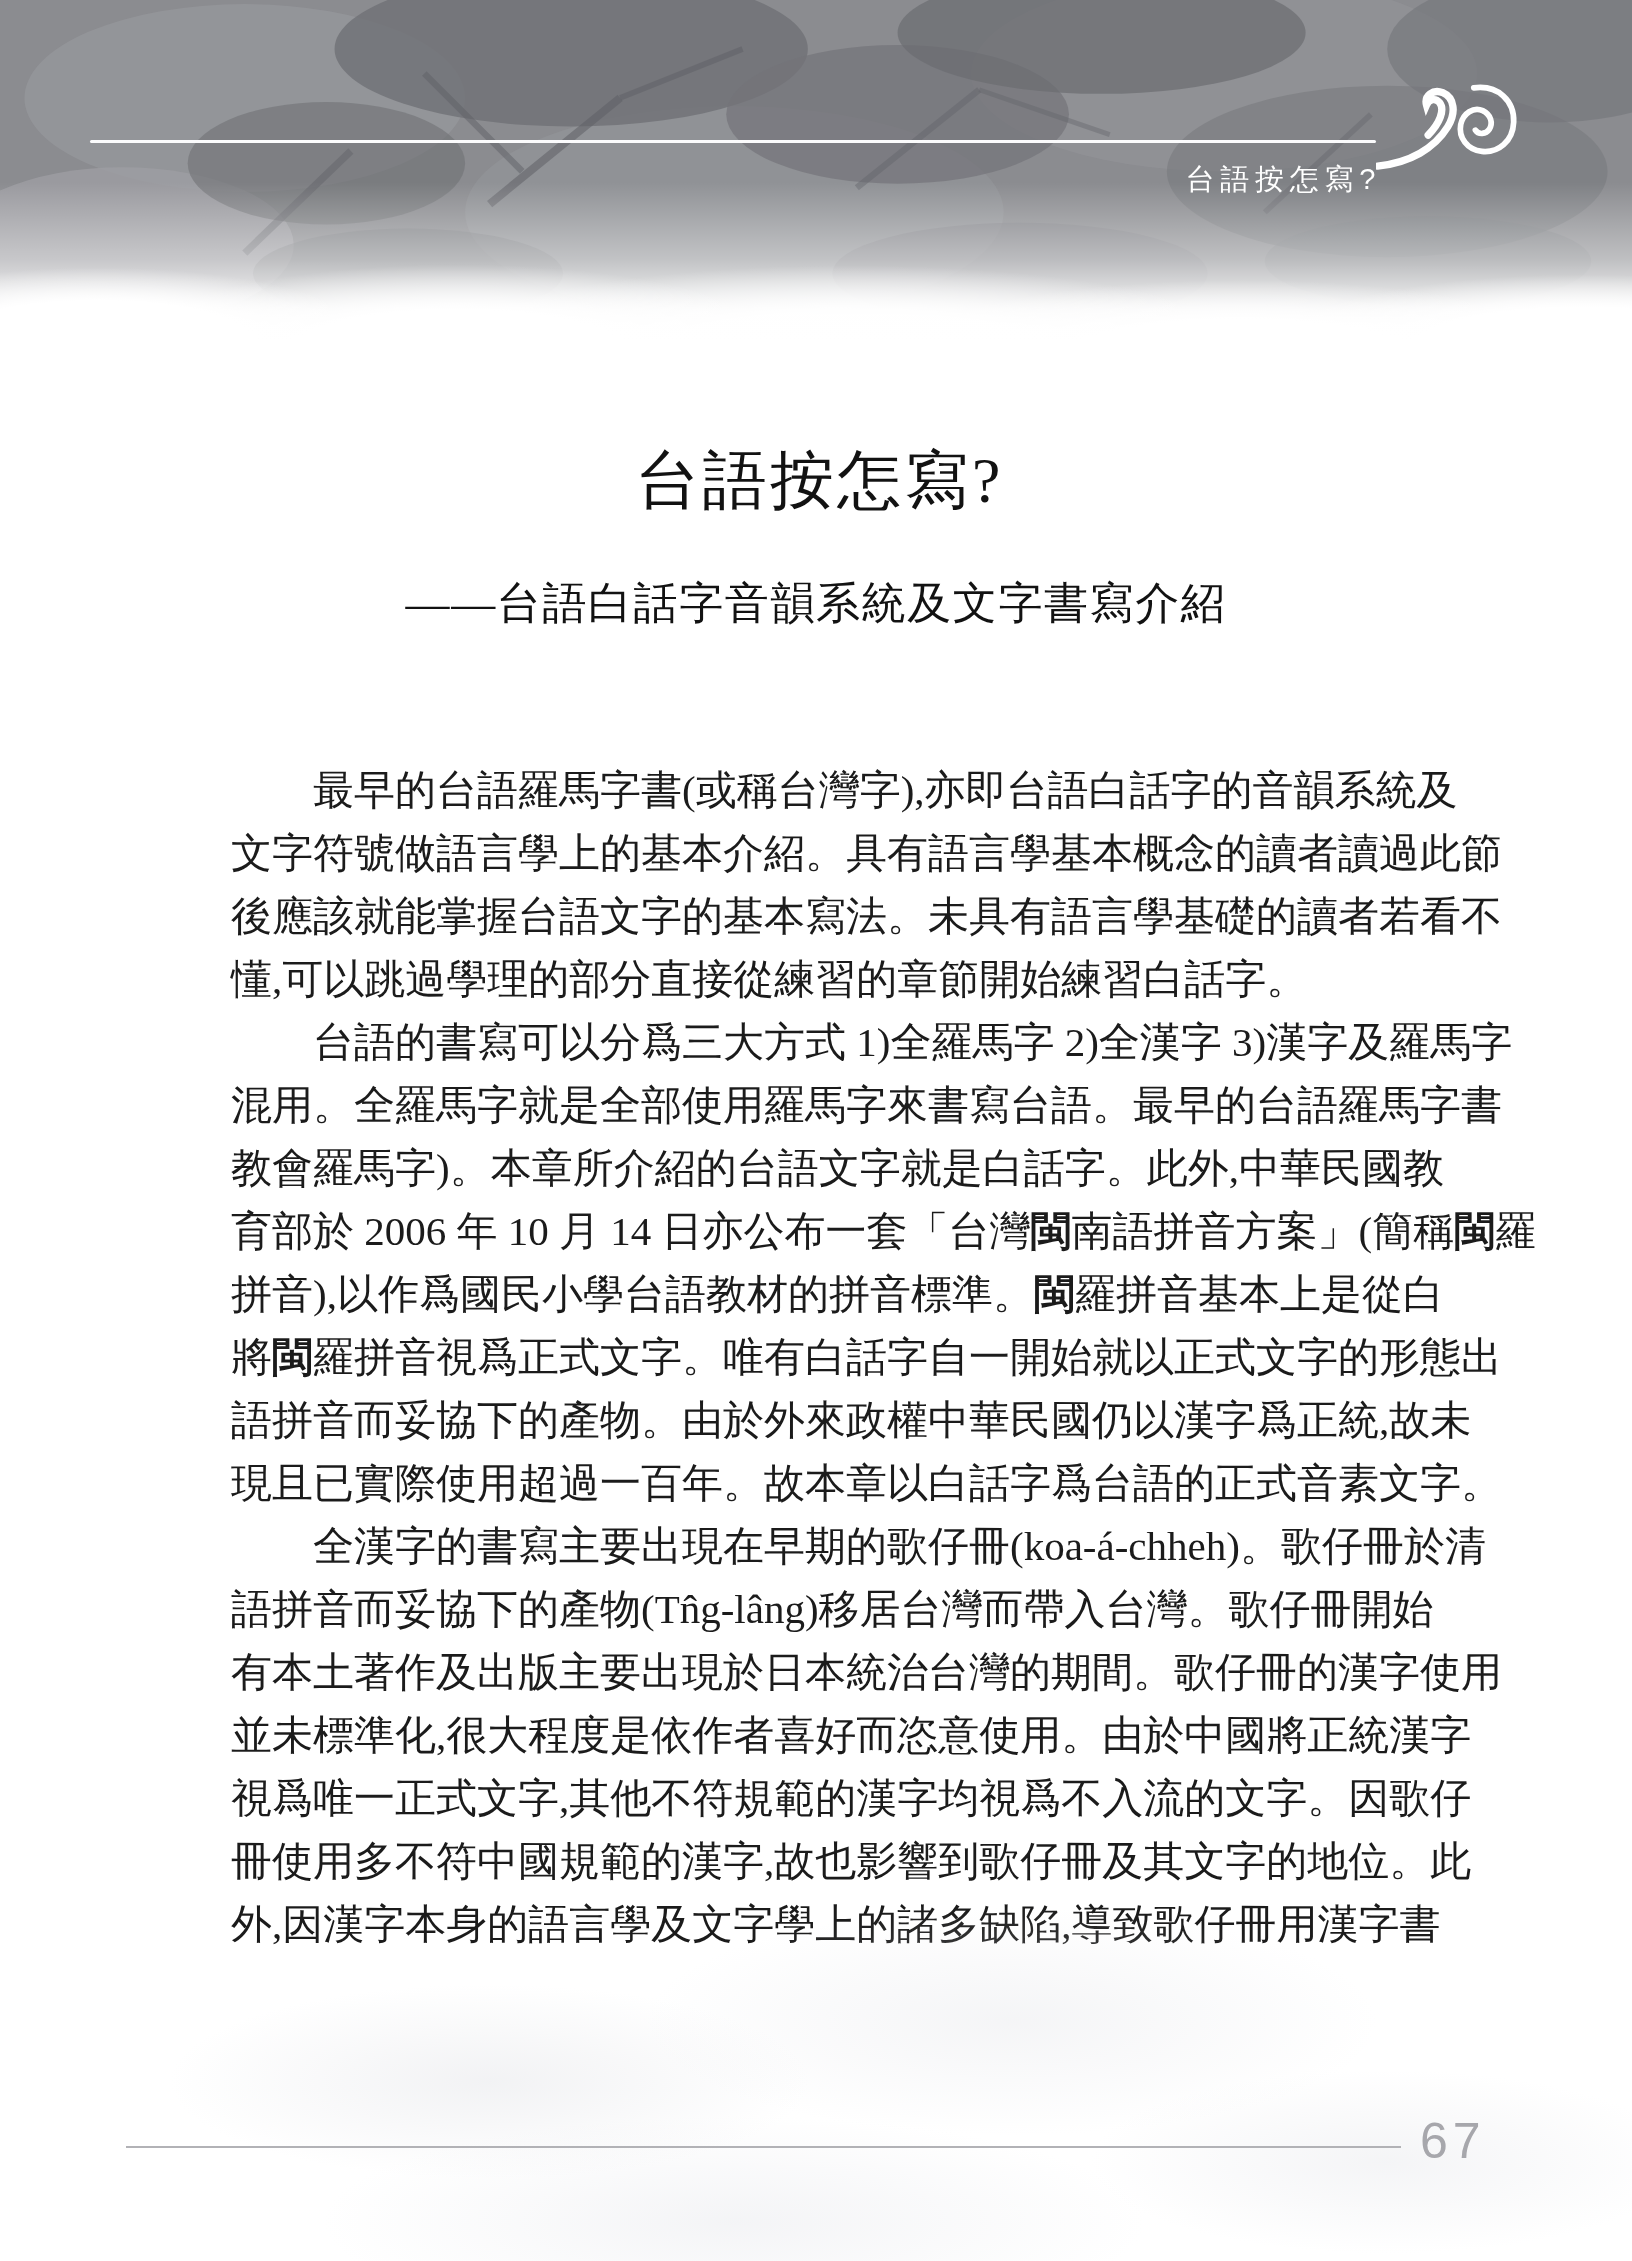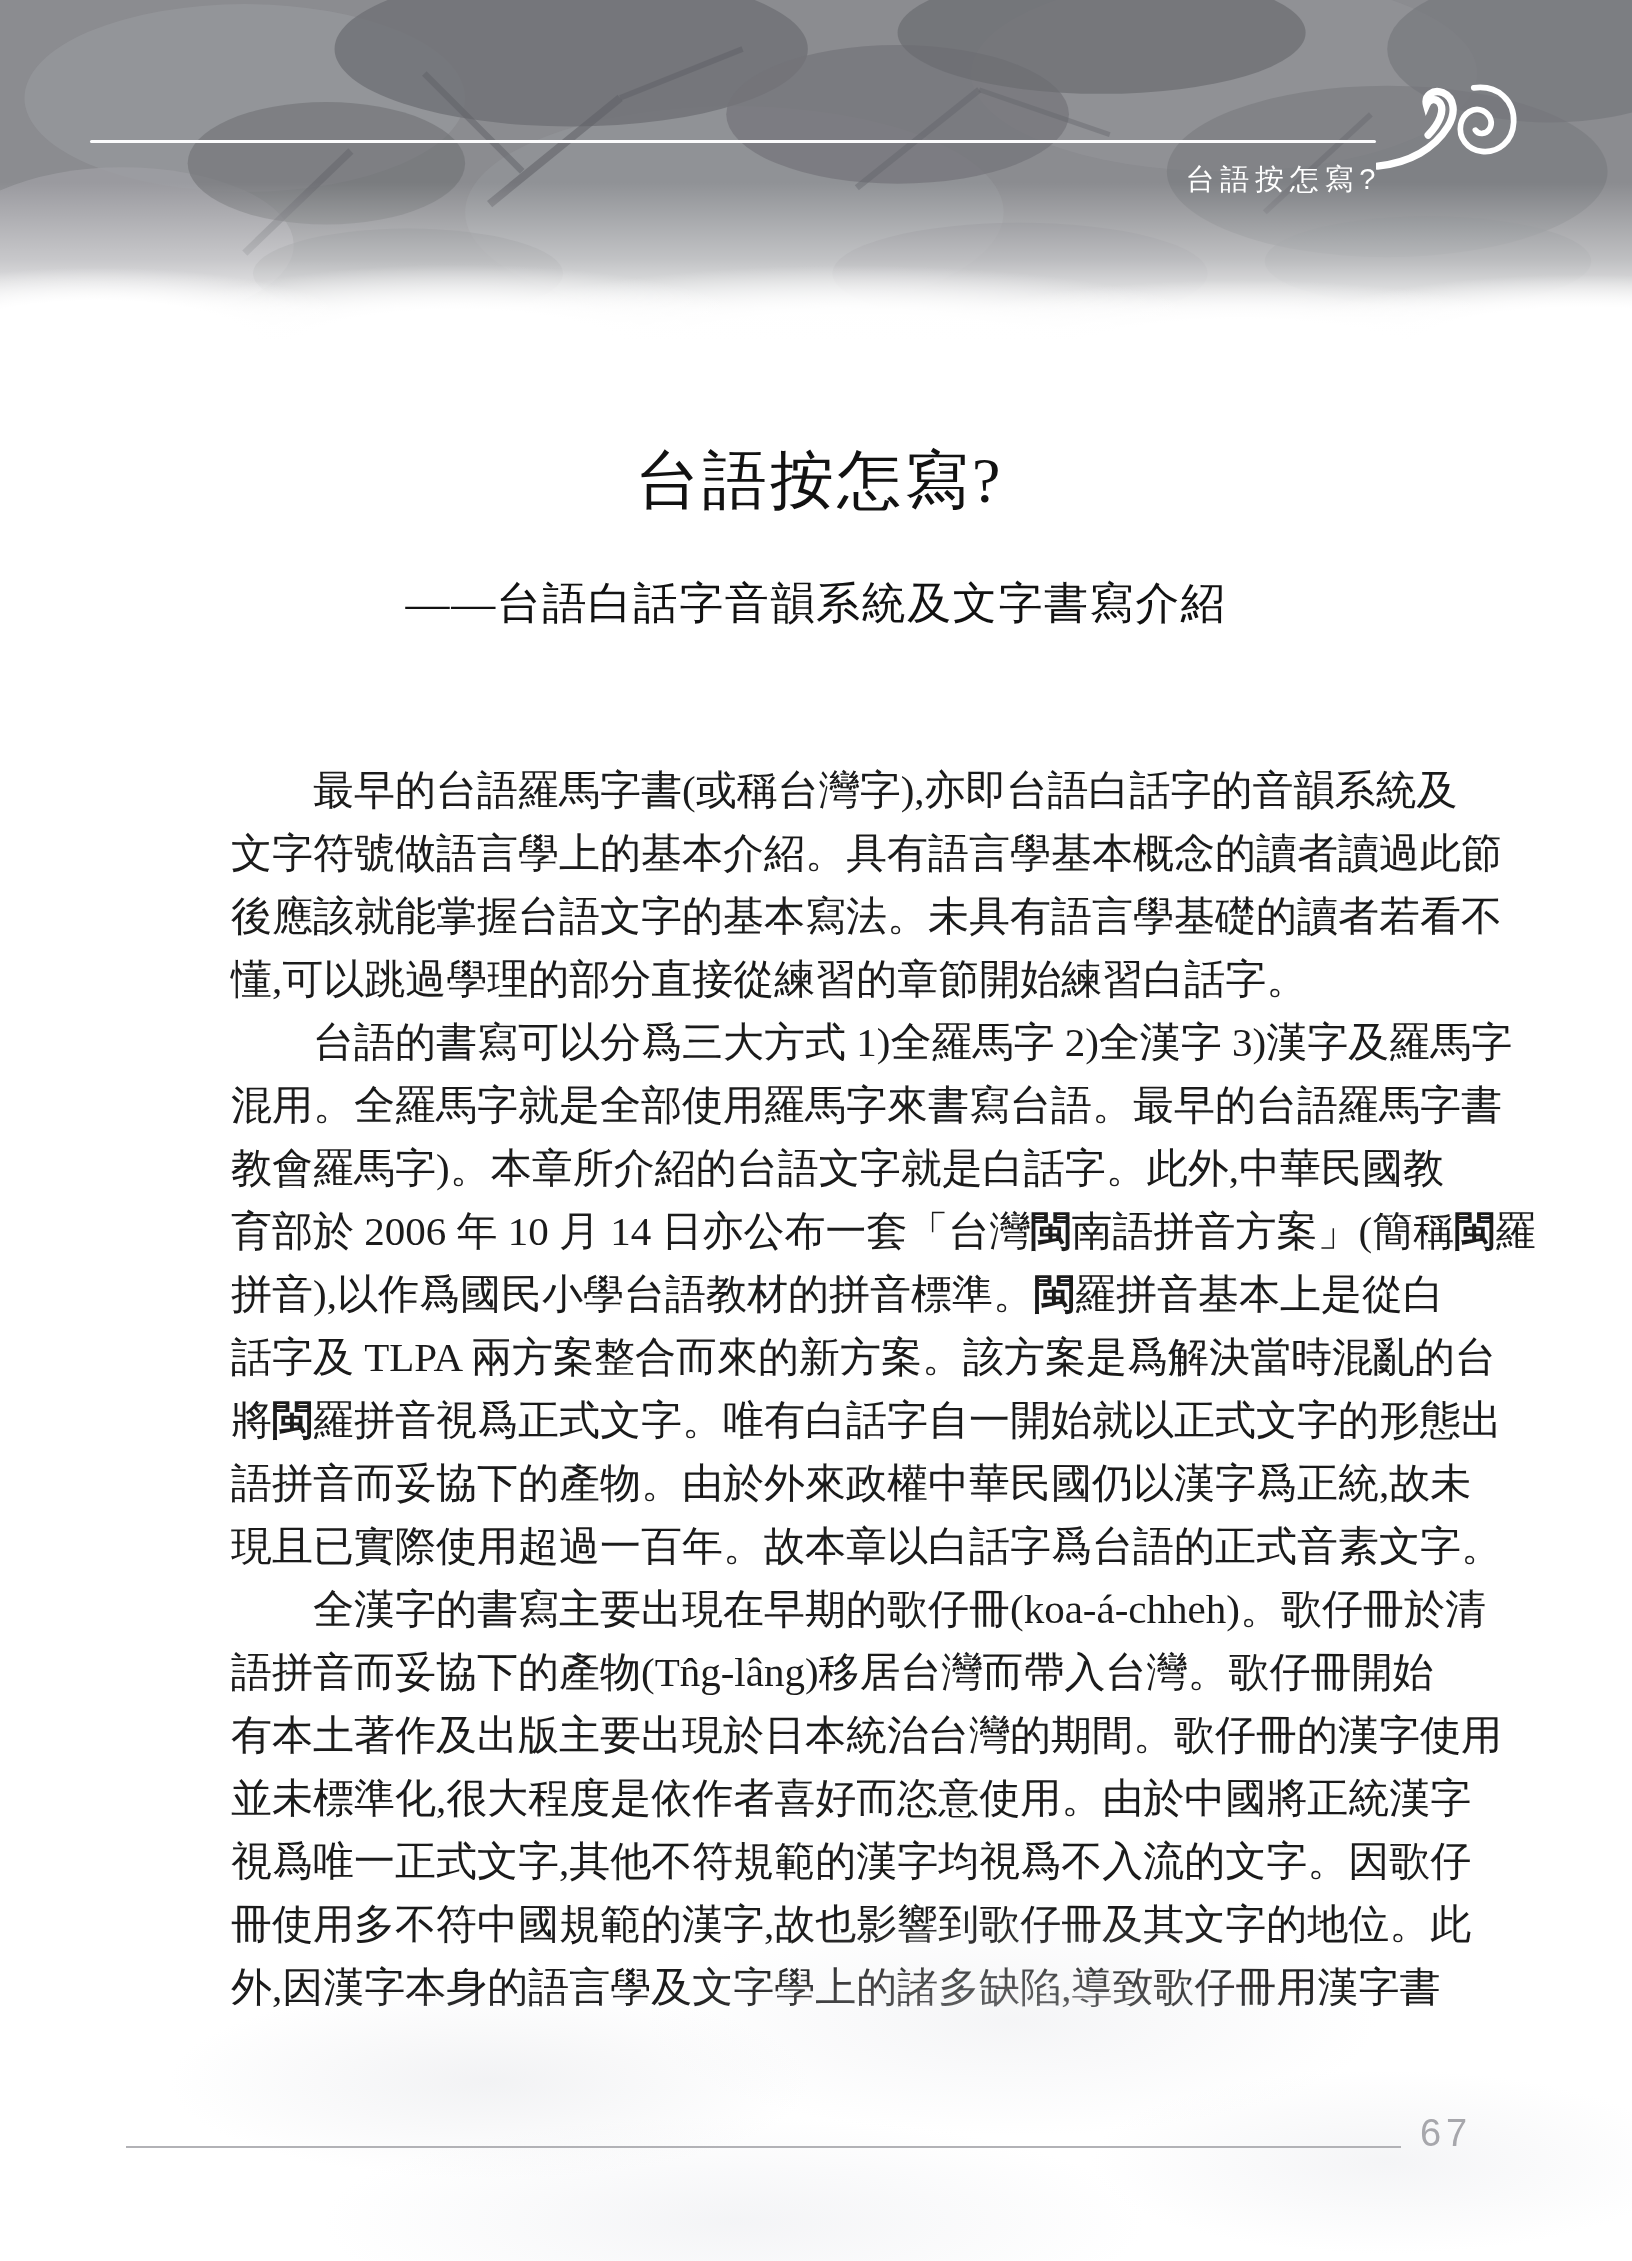--- a/index.html
+++ b/index.html
@@ -80,21 +80,21 @@
       radial-gradient(ellipse 571px 147px at 45% 90%, rgba(233,234,238,.50), rgba(255,255,255,0) 72%);
   }
 
   
   .footer-rule{
     position:absolute;left:126px;top:2146px;width:1275px;height:2.4px;
     background:#b2b2b6;
   }
   .page-number{
     position:absolute;left:1420px;top:2112px;
-    color:#a7a7ac;font-size:38px;letter-spacing:4.9px;font-weight:300;
+    color:#a7a7ac;font-size:50px;letter-spacing:4.9px;font-weight:300;
     font-family:"Liberation Sans","DejaVu Sans",sans-serif;
   }
 </style>
 </head>
 <body>
 
 <div class="page">
 
   <div class="banner">
     <svg viewBox="0 0 2000 430" preserveAspectRatio="none">
@@ -143,21 +143,20 @@
         <div class="line">文字符號做語言學上的基本介紹。具有語言學基本概念的讀者讀過此節</div>
         <div class="line">後應該就能掌握台語文字的基本寫法。未具有語言學基礎的讀者若看不</div>
         <div class="line last">懂,可以跳過學理的部分直接從練習的章節開始練習白話字。</div>
       </div>
       <div class="para">
         <div class="line indent">台語的書寫可以分爲三大方式 1)全羅馬字 2)全漢字 3)漢字及羅馬字</div>
         <div class="line">混用。全羅馬字就是全部使用羅馬字來書寫台語。最早的台語羅馬字書</div>
         <div class="line">教會羅馬字)。本章所介紹的台語文字就是白話字。此外,中華民國教</div>
         <div class="line">育部於 2006 年 10 月 14 日亦公布一套「台灣<span class="min-bold">閩</span>南語拼音方案」(簡稱<span class="min-bold">閩</span>羅</div>
         <div class="line">拼音),以作爲國民小學台語教材的拼音標準。<span class="min-bold">閩</span>羅拼音基本上是從白</div>
-        <div class="line">話字及 TLPA 兩方案整合而來的新方案。該方案是爲解決當時混亂的台</div>
         <div class="line">將<span class="min-bold">閩</span>羅拼音視爲正式文字。唯有白話字自一開始就以正式文字的形態出</div>
         <div class="line">語拼音而妥協下的產物。由於外來政權中華民國仍以漢字爲正統,故未</div>
         <div class="line last">現且已實際使用超過一百年。故本章以白話字爲台語的正式音素文字。</div>
       </div>
       <div class="para">
         <div class="line indent">全漢字的書寫主要出現在早期的歌仔冊(koa-á-chheh)。歌仔冊於清</div>
         <div class="line">語拼音而妥協下的產物(Tn̂g-lâng)移居台灣而帶入台灣。歌仔冊開始</div>
         <div class="line">有本土著作及出版主要出現於日本統治台灣的期間。歌仔冊的漢字使用</div>
         <div class="line">並未標準化,很大程度是依作者喜好而恣意使用。由於中國將正統漢字</div>
         <div class="line">視爲唯一正式文字,其他不符規範的漢字均視爲不入流的文字。因歌仔</div>

